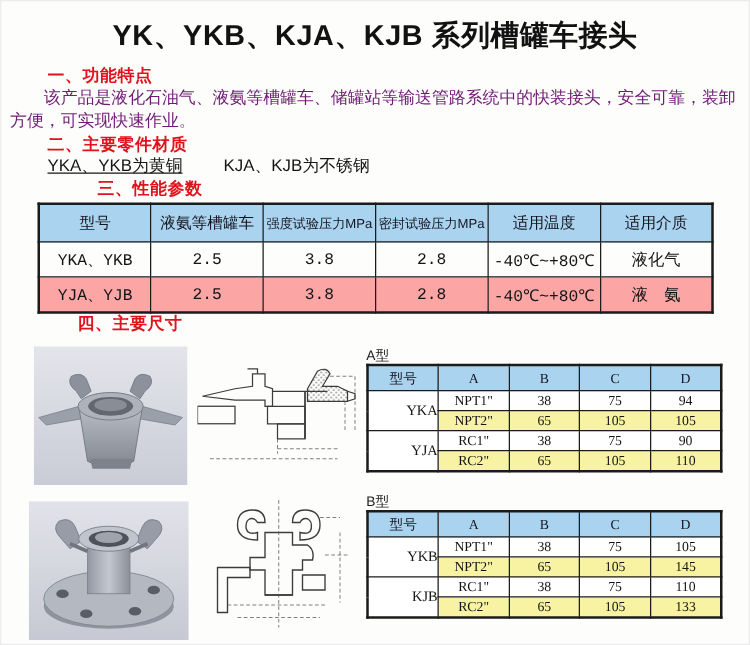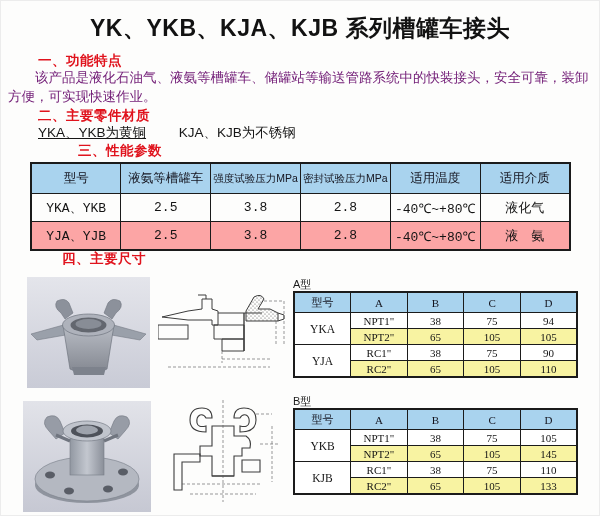--- a/index.html
+++ b/index.html
@@ -69,21 +69,21 @@
   .dim th{
     background:#a9d3ee;height:19px;
     font-weight:normal;font-size:11px;color:#14141e;
     font-family:"Liberation Serif",serif;
   }
   .dim td{
     height:15px;font-size:11px;
     font-family:"Liberation Serif",serif;color:#141414;
   }
   .dim td.yellow{background:#f8f3a2;}
-  .dim td.model{background:#ffffff;font-size:11.5px;}
+  .dim td.model{background:#ffffff;font-size:11.5px;text-align:right;}
   #tableA{top:291px;left:293px;}
   #tableB{top:408px;left:293px;}
   .type-label{font-size:11px;color:#1c1c1c;font-family:Liberation Sans, sans-serif;}
   #labelA{top:277px;left:293px;}
   #labelB{top:394px;left:293px;}
 
   
   #photoA{top:277px;left:27px;}
   #drawA{top:287px;left:158px;}
   #photoB{top:401px;left:23px;}

